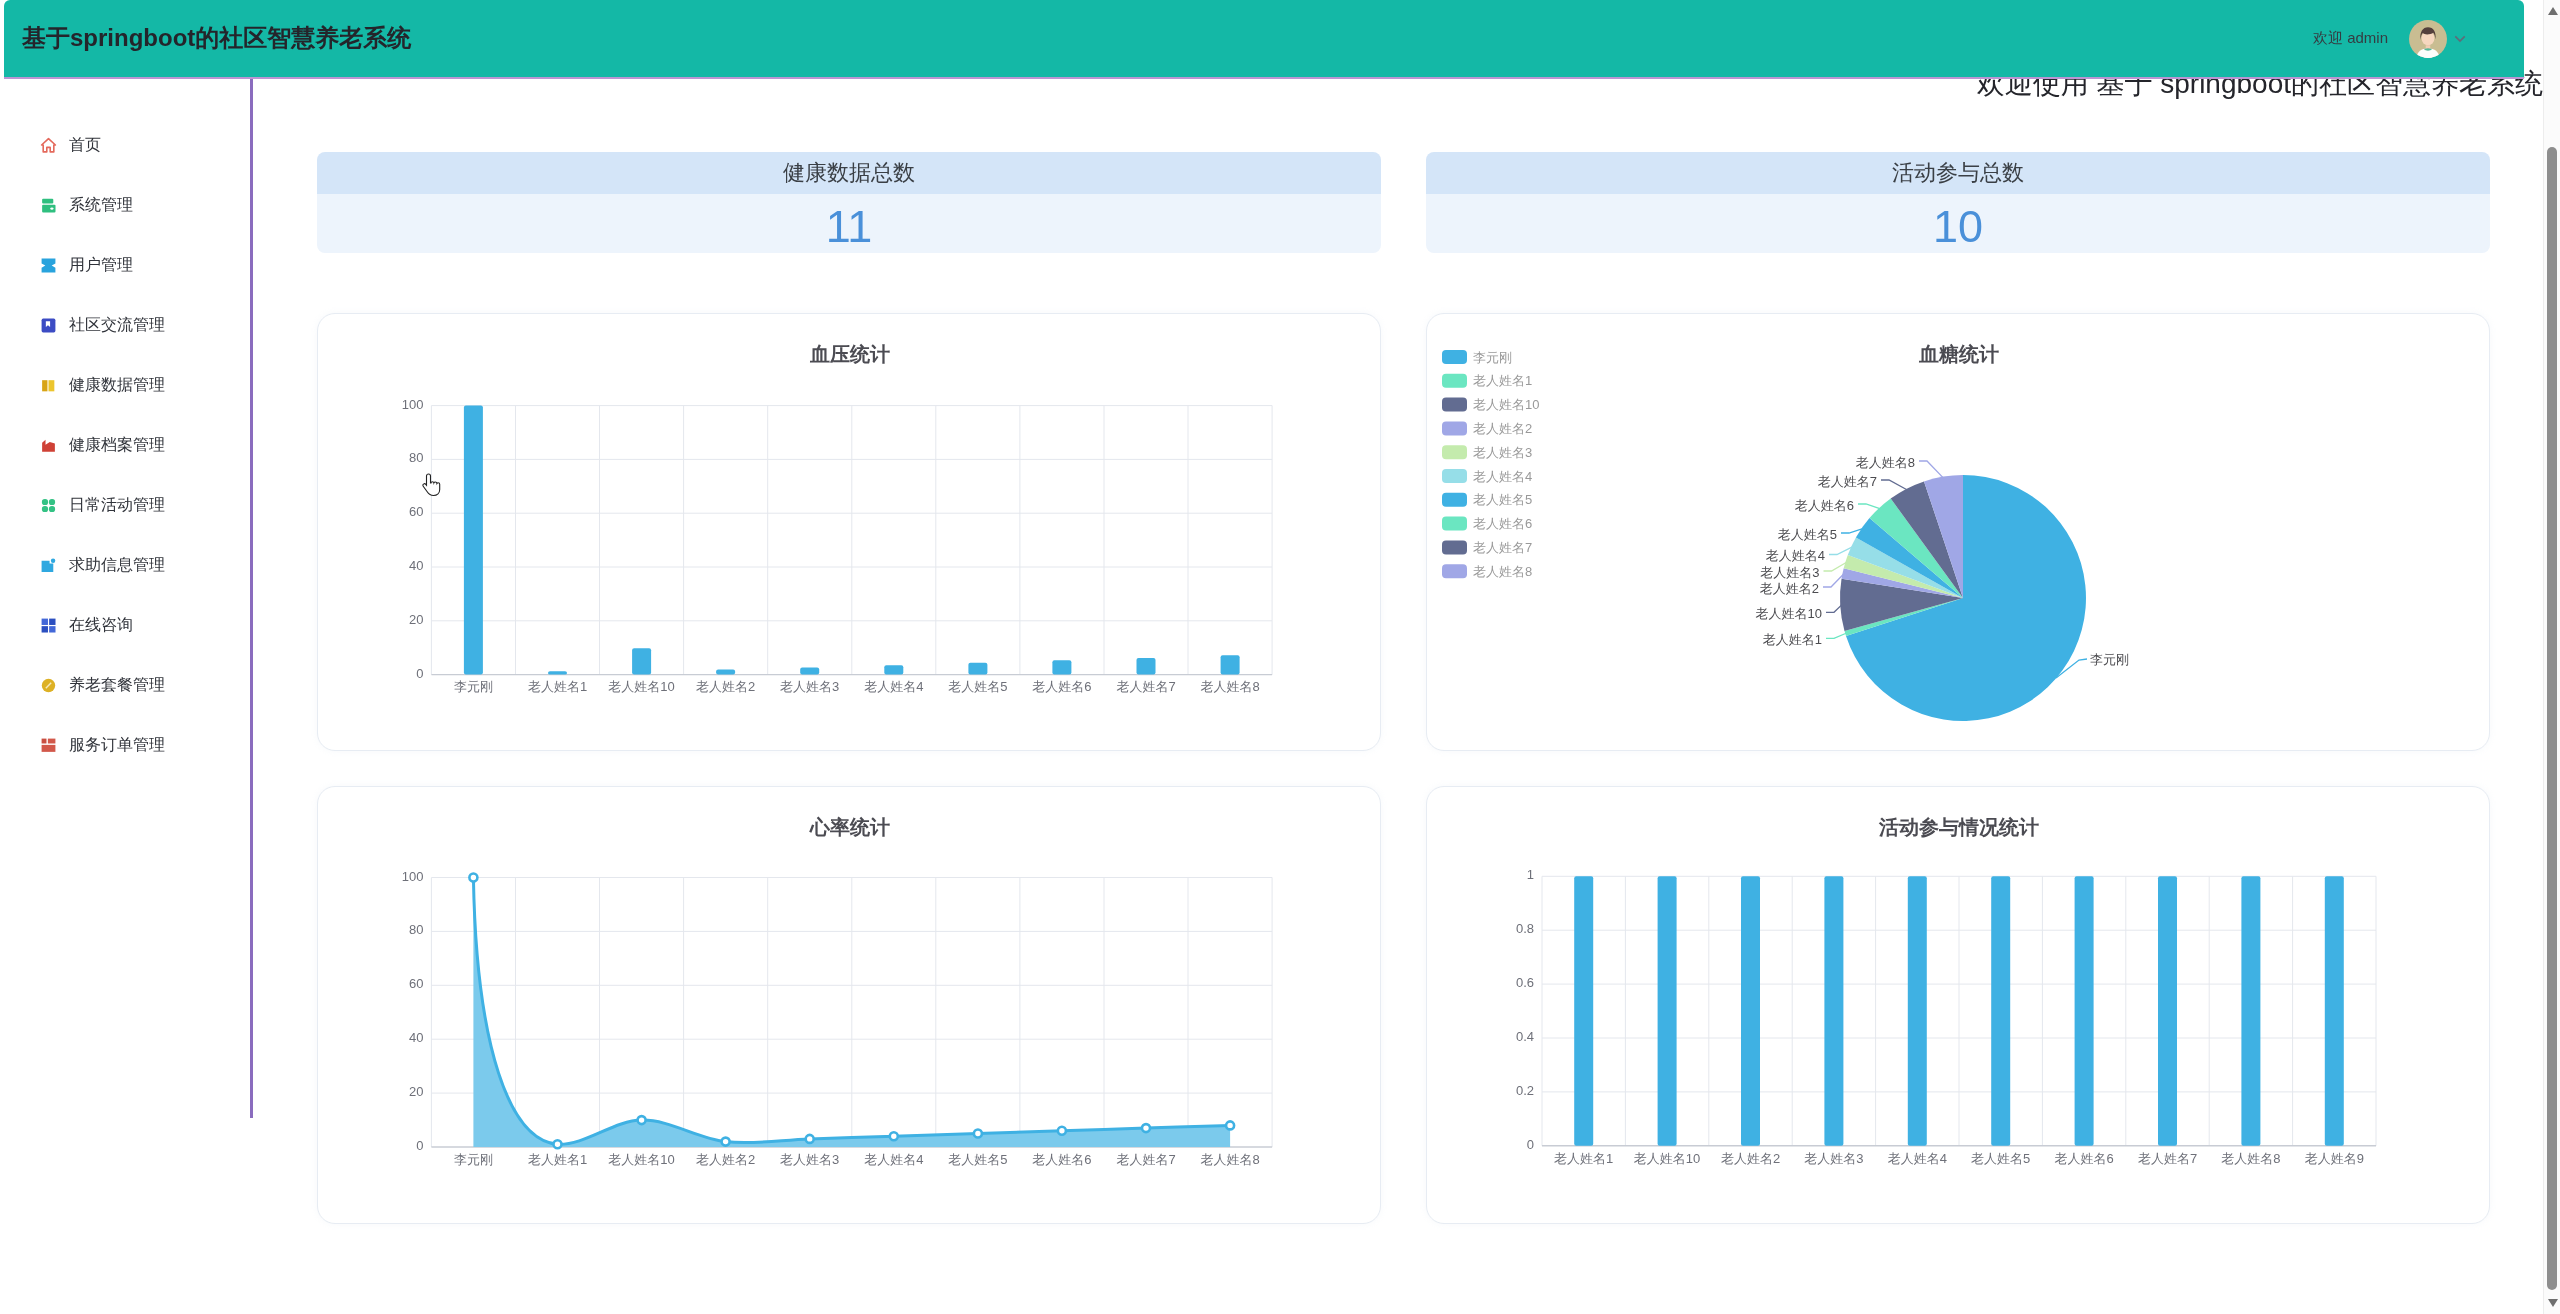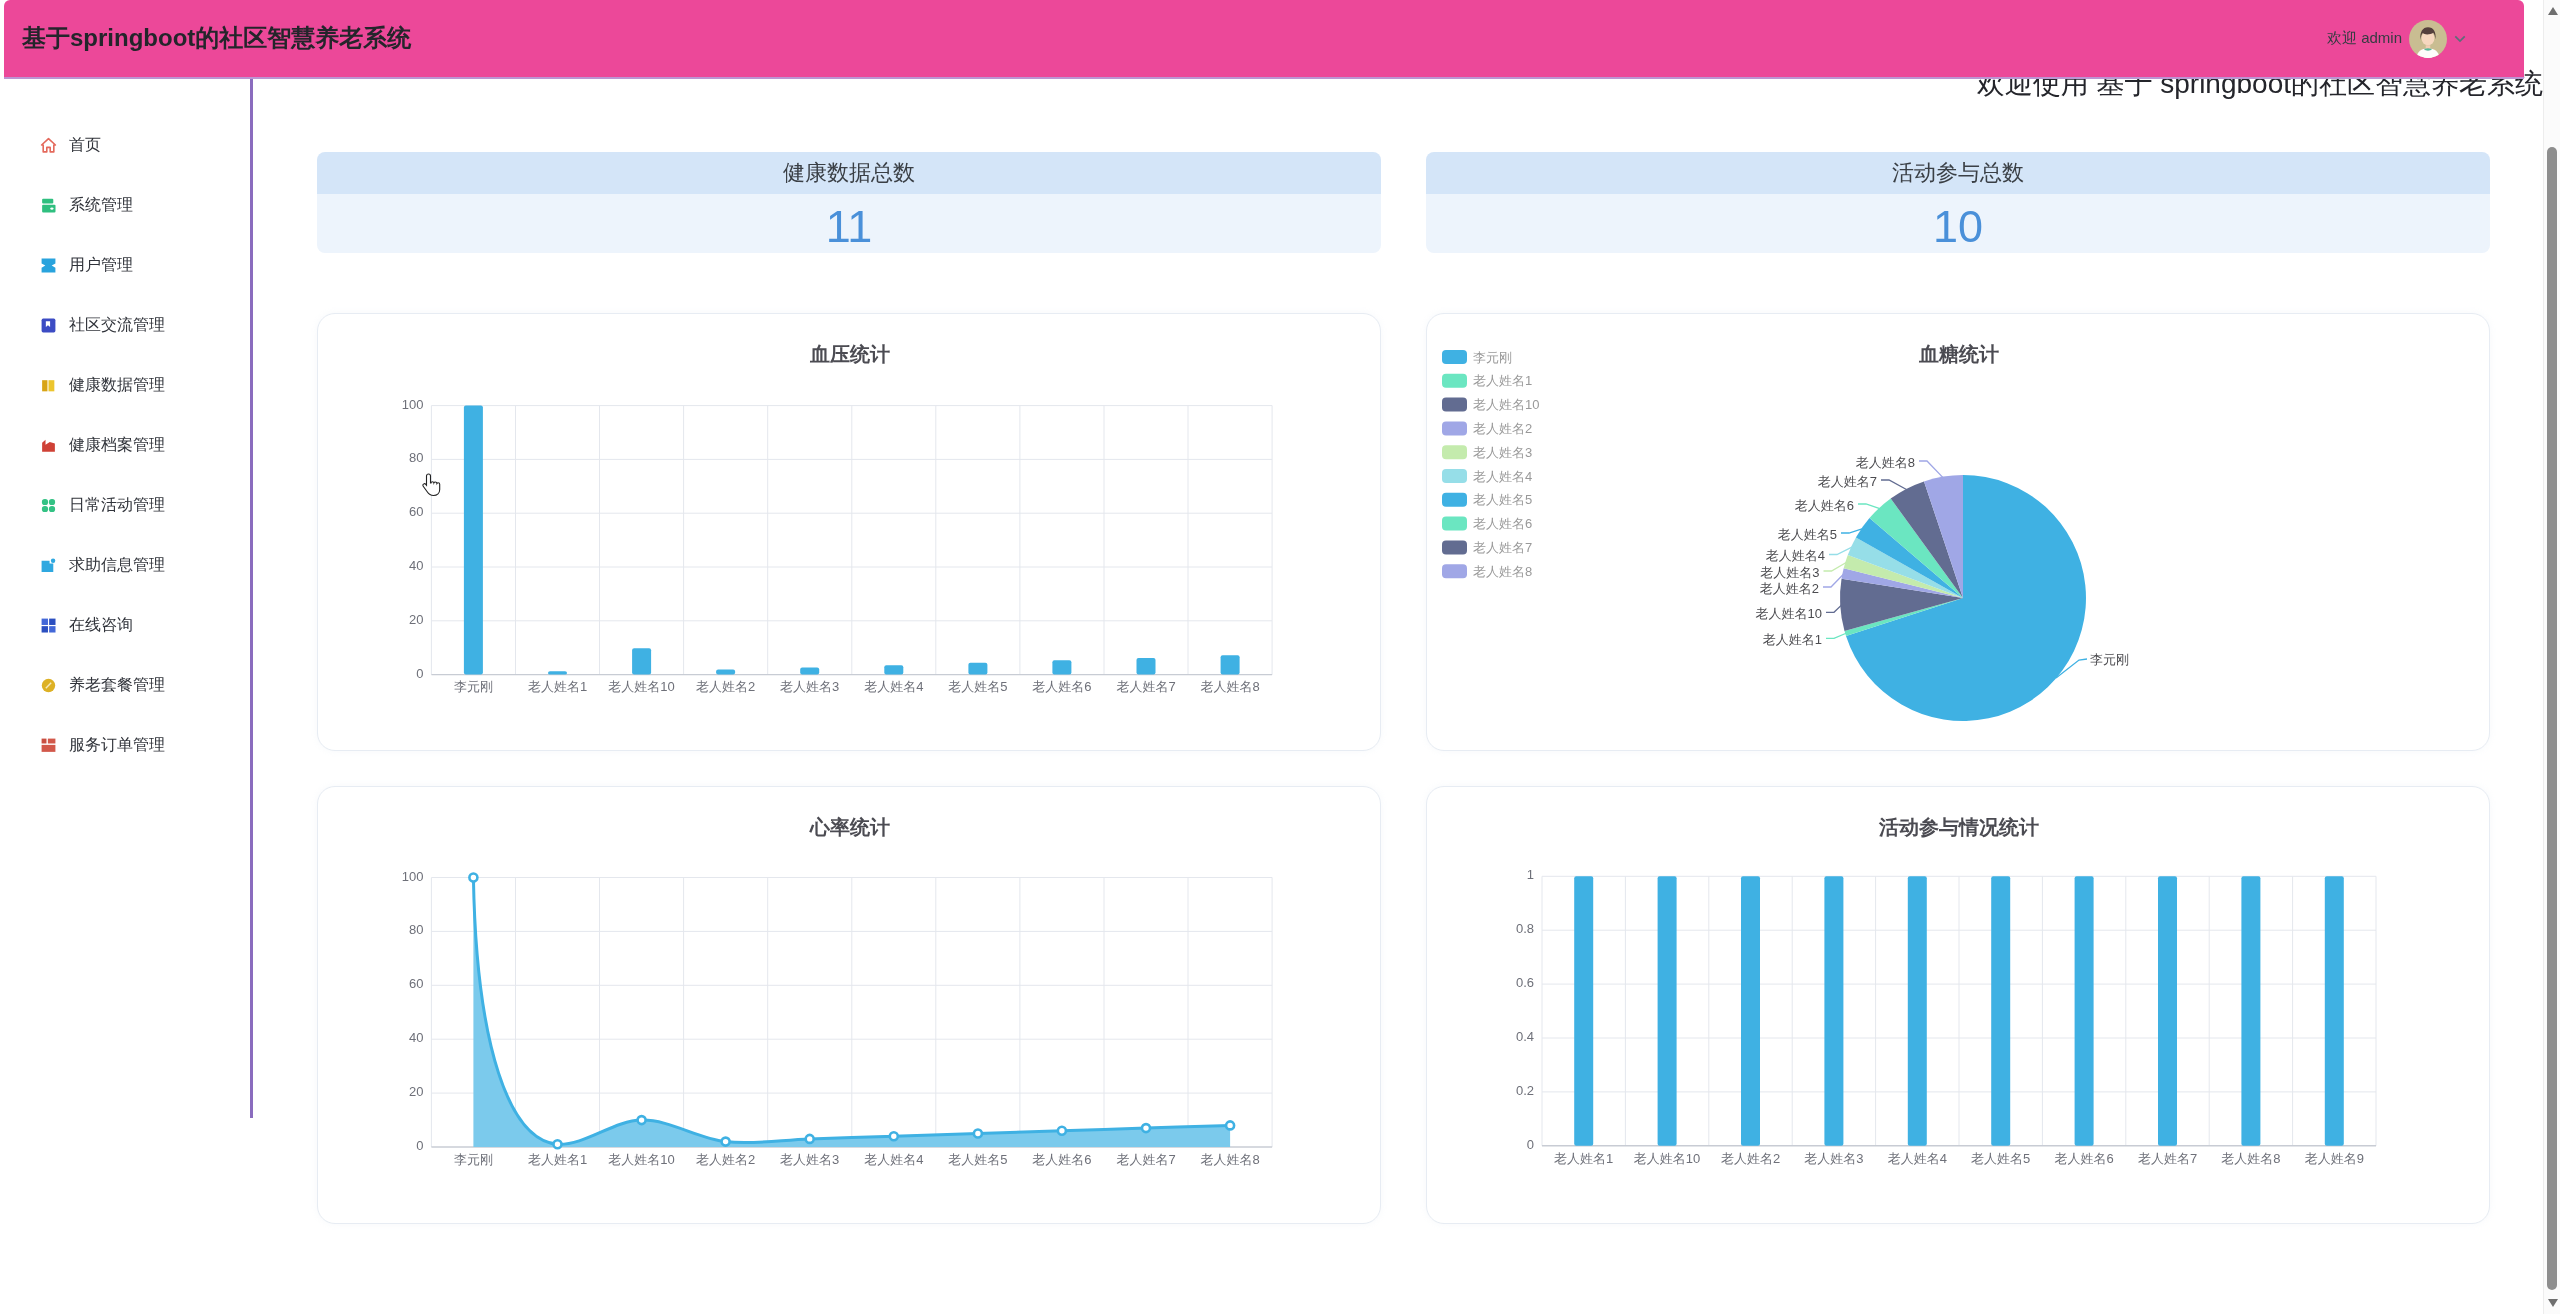--- a/index.html
+++ b/index.html
@@ -1,19 +1,19 @@
 <!DOCTYPE html>
 <html lang="zh"><head><meta charset="utf-8">
 <style>
 *{margin:0;padding:0;box-sizing:border-box}
 html,body{width:2560px;height:1314px;overflow:hidden;background:#fff;font-family:"Liberation Sans",sans-serif}
-.hdr{position:absolute;left:4px;top:0;width:2520px;height:79px;background:#ec4899;border-bottom:2.5px solid #bc95d3;border-radius:6px 6px 0 0;z-index:20}
+.hdr{position:absolute;left:4px;top:0;width:2520px;height:79px;background:#14b8a6;border-bottom:2.5px solid #bc95d3;border-radius:6px 6px 0 0;z-index:20}
 .hdr h1{position:absolute;left:18px;top:22px;font-size:24px;font-weight:bold;color:#24252b}
 .hr{position:absolute;right:58px;top:0;height:77px;display:flex;align-items:center;gap:5px}
-.hr .wel{font-size:15px;color:#353c42;margin-right:2px}
+.hr .wel{font-size:15px;color:#353c42;margin-right:16px}
 .chev{margin-left:2px}
 .side{position:absolute;left:0;top:79px;width:252.5px;height:1039px;background:#fff;border-right:3.5px solid #8a6cbe;z-index:10}
 .mi{position:absolute;left:40px;height:40px;display:flex;align-items:center;gap:12px;font-size:16px;color:#30333a}
 .mi svg{flex:0 0 17px}
 .welcome{position:absolute;left:256px;top:65px;width:2287px;text-align:right;font-size:28px;font-weight:normal;color:#24252b;z-index:5}
 .scard{position:absolute;width:1064px;height:101px;border-radius:8px;overflow:hidden;z-index:5}
 .scard .t{height:42px;background:#d4e5f8;display:flex;align-items:center;justify-content:center;font-size:22px;color:#3a3f45}
 .scard .b{height:59px;background:#edf4fc;display:flex;align-items:center;justify-content:center;font-size:45px;color:#4a90d9;padding-top:6px}
 .ccard{position:absolute;width:1064px;height:438px;background:#fff;border:1px solid #e7ecf3;border-radius:18px;box-shadow:0 0 6px rgba(180,200,220,0.12)}
 .sb{position:absolute;right:0;top:0;width:17px;height:1314px;background:#fbfbfb;border-left:1px solid #ededed;z-index:30}

